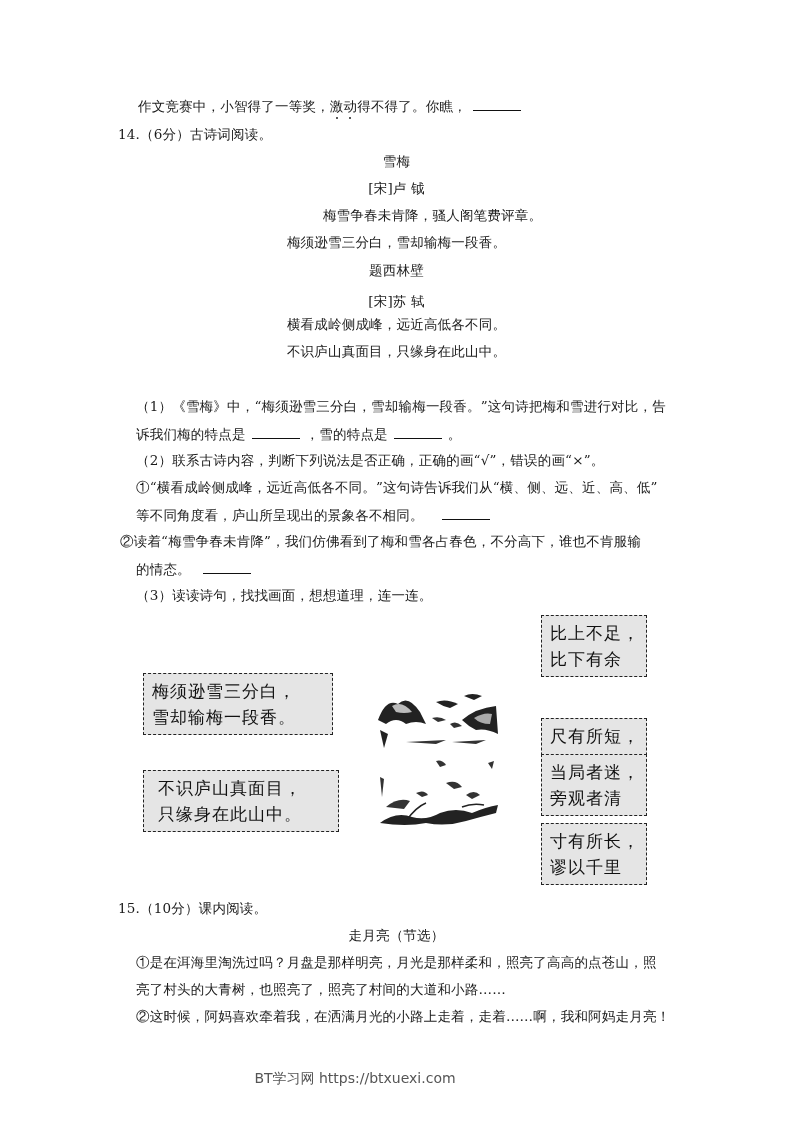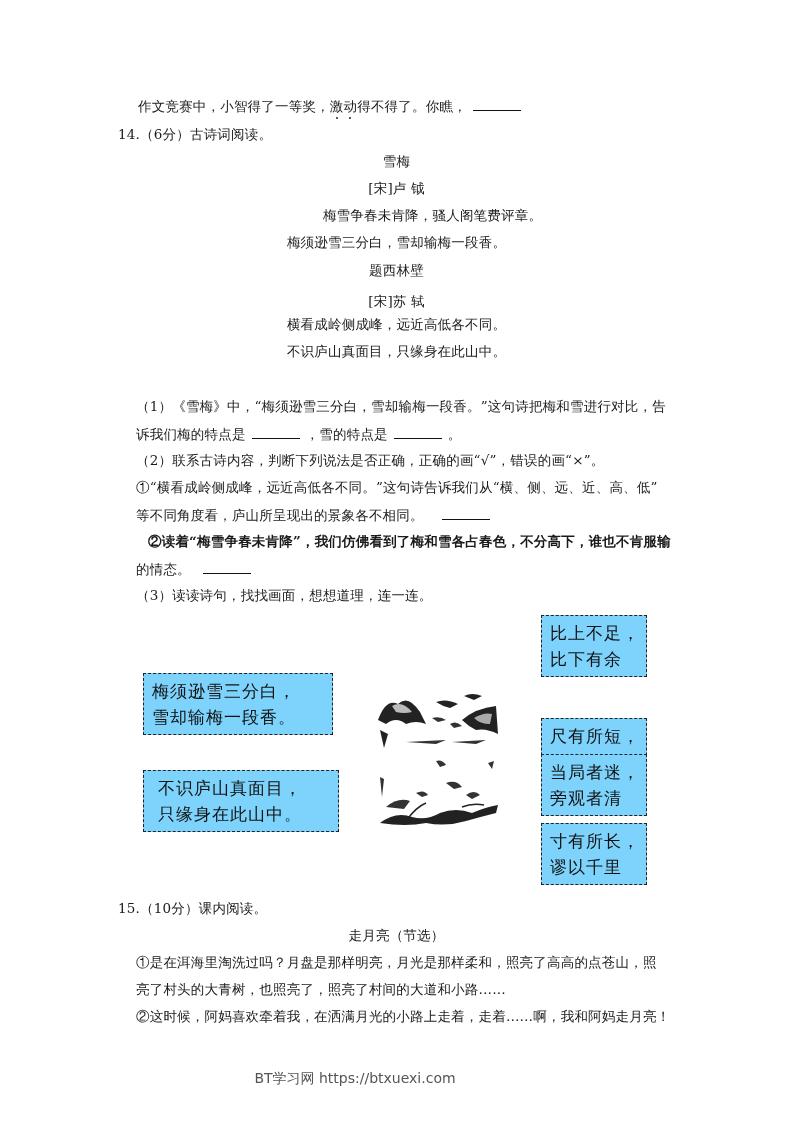--- a/index.html
+++ b/index.html
@@ -51,21 +51,21 @@
     }
     .card {
       position: absolute;
       border: 1.5px dashed #222;
       font-size: 17px;
       line-height: 26px;
       padding: 4px 8px;
       letter-spacing: 1px;
       color: #111;
       font-family: "DejaVu Serif", "Liberation Serif", serif;
-      background: #7dd3fc;
+      background: #e5e5e5;
     }
     .card span { display: block; white-space: nowrap; }
     .picture {
       position: absolute;
       background: #fff;
     }
     .footer {
       position: absolute;
       top: 1070px;
       left: 0;
@@ -98,21 +98,21 @@
 <div class="line" style="top:397px; left:136px;">（1）《雪梅》中，“梅须逊雪三分白，雪却输梅一段香。”这句诗把梅和雪进行对比，告</div>
 <div class="line" style="top:424px; left:136px;">
   <span>诉我们梅的特点是</span><span class="blank"></span><span>，雪的特点是</span><span class="blank"></span><span>。</span>
 </div>
 
 <div class="line" style="top:451px; left:136px;">（2）联系古诗内容，判断下列说法是否正确，正确的画“√”，错误的画“×”。</div>
 <div class="line" style="top:478px; left:136px;">①“横看成岭侧成峰，远近高低各不同。”这句诗告诉我们从“横、侧、远、近、高、低”</div>
 <div class="line" style="top:505px; left:136px;">
   <span>等不同角度看，庐山所呈现出的景象各不相同。</span><span class="blank" style="margin-left:18px;"></span>
 </div>
-<div class="line" style="top:532px; left:148px;font-weight:bold;">②读着“梅雪争春未肯降”，我们仿佛看到了梅和雪各占春色，不分高下，谁也不肯服输</div>
+<div class="line" style="top:532px; left:120px;">②读着“梅雪争春未肯降”，我们仿佛看到了梅和雪各占春色，不分高下，谁也不肯服输</div>
 <div class="line" style="top:559px; left:136px;">
   <span>的情态。</span><span class="blank" style="margin-left:12px;"></span>
 </div>
 
 <div class="line" style="top:586px; left:136px;">（3）读读诗句，找找画面，想想道理，连一连。</div>
 
 <div class="card" style="left:143px; top:673px; width:172px;">
   <span>梅须逊雪三分白，</span>
   <span>雪却输梅一段香。</span>
 </div>

